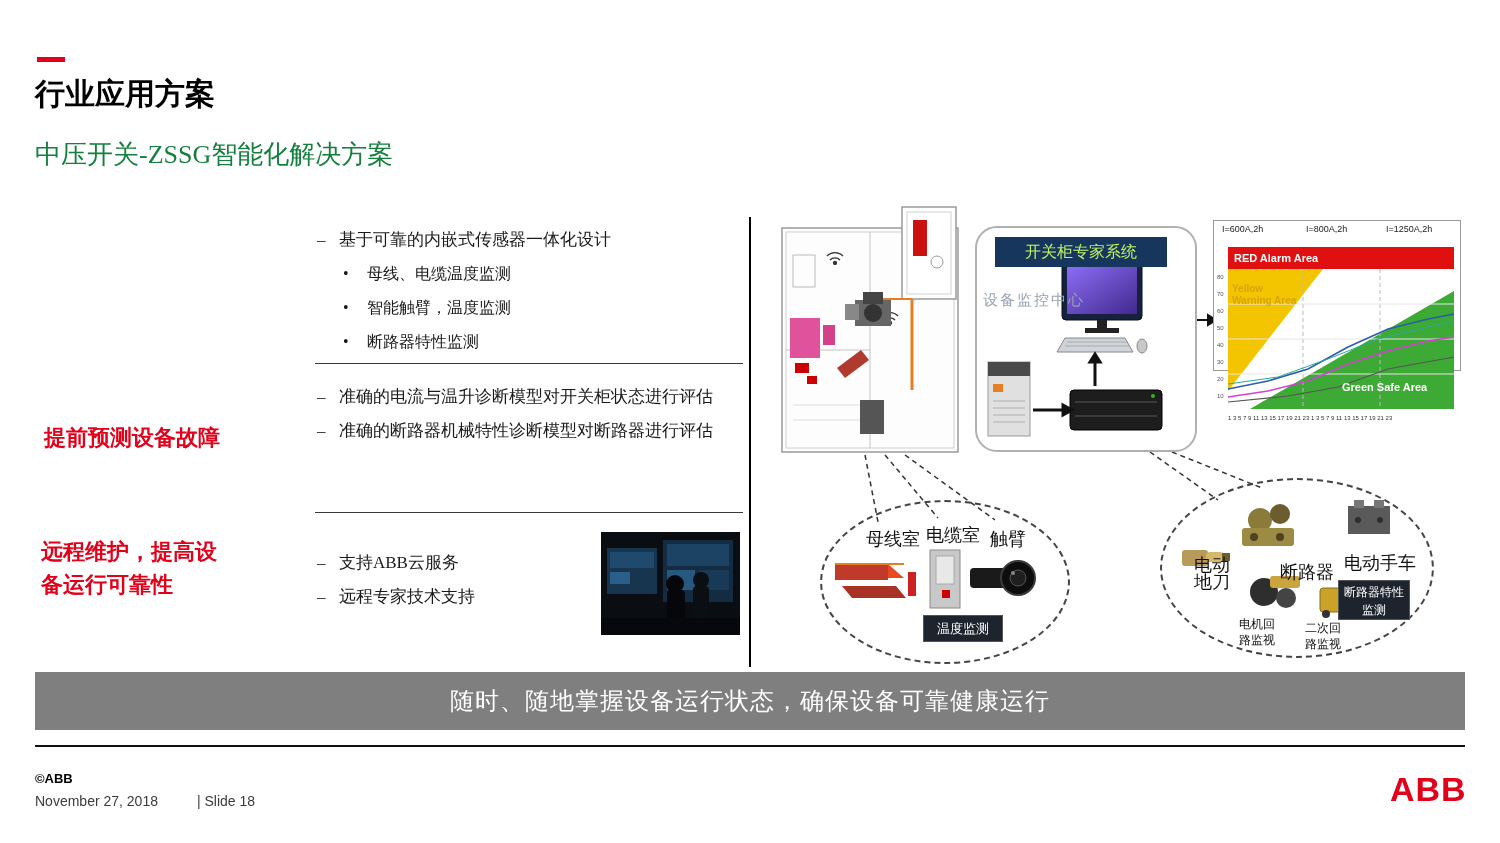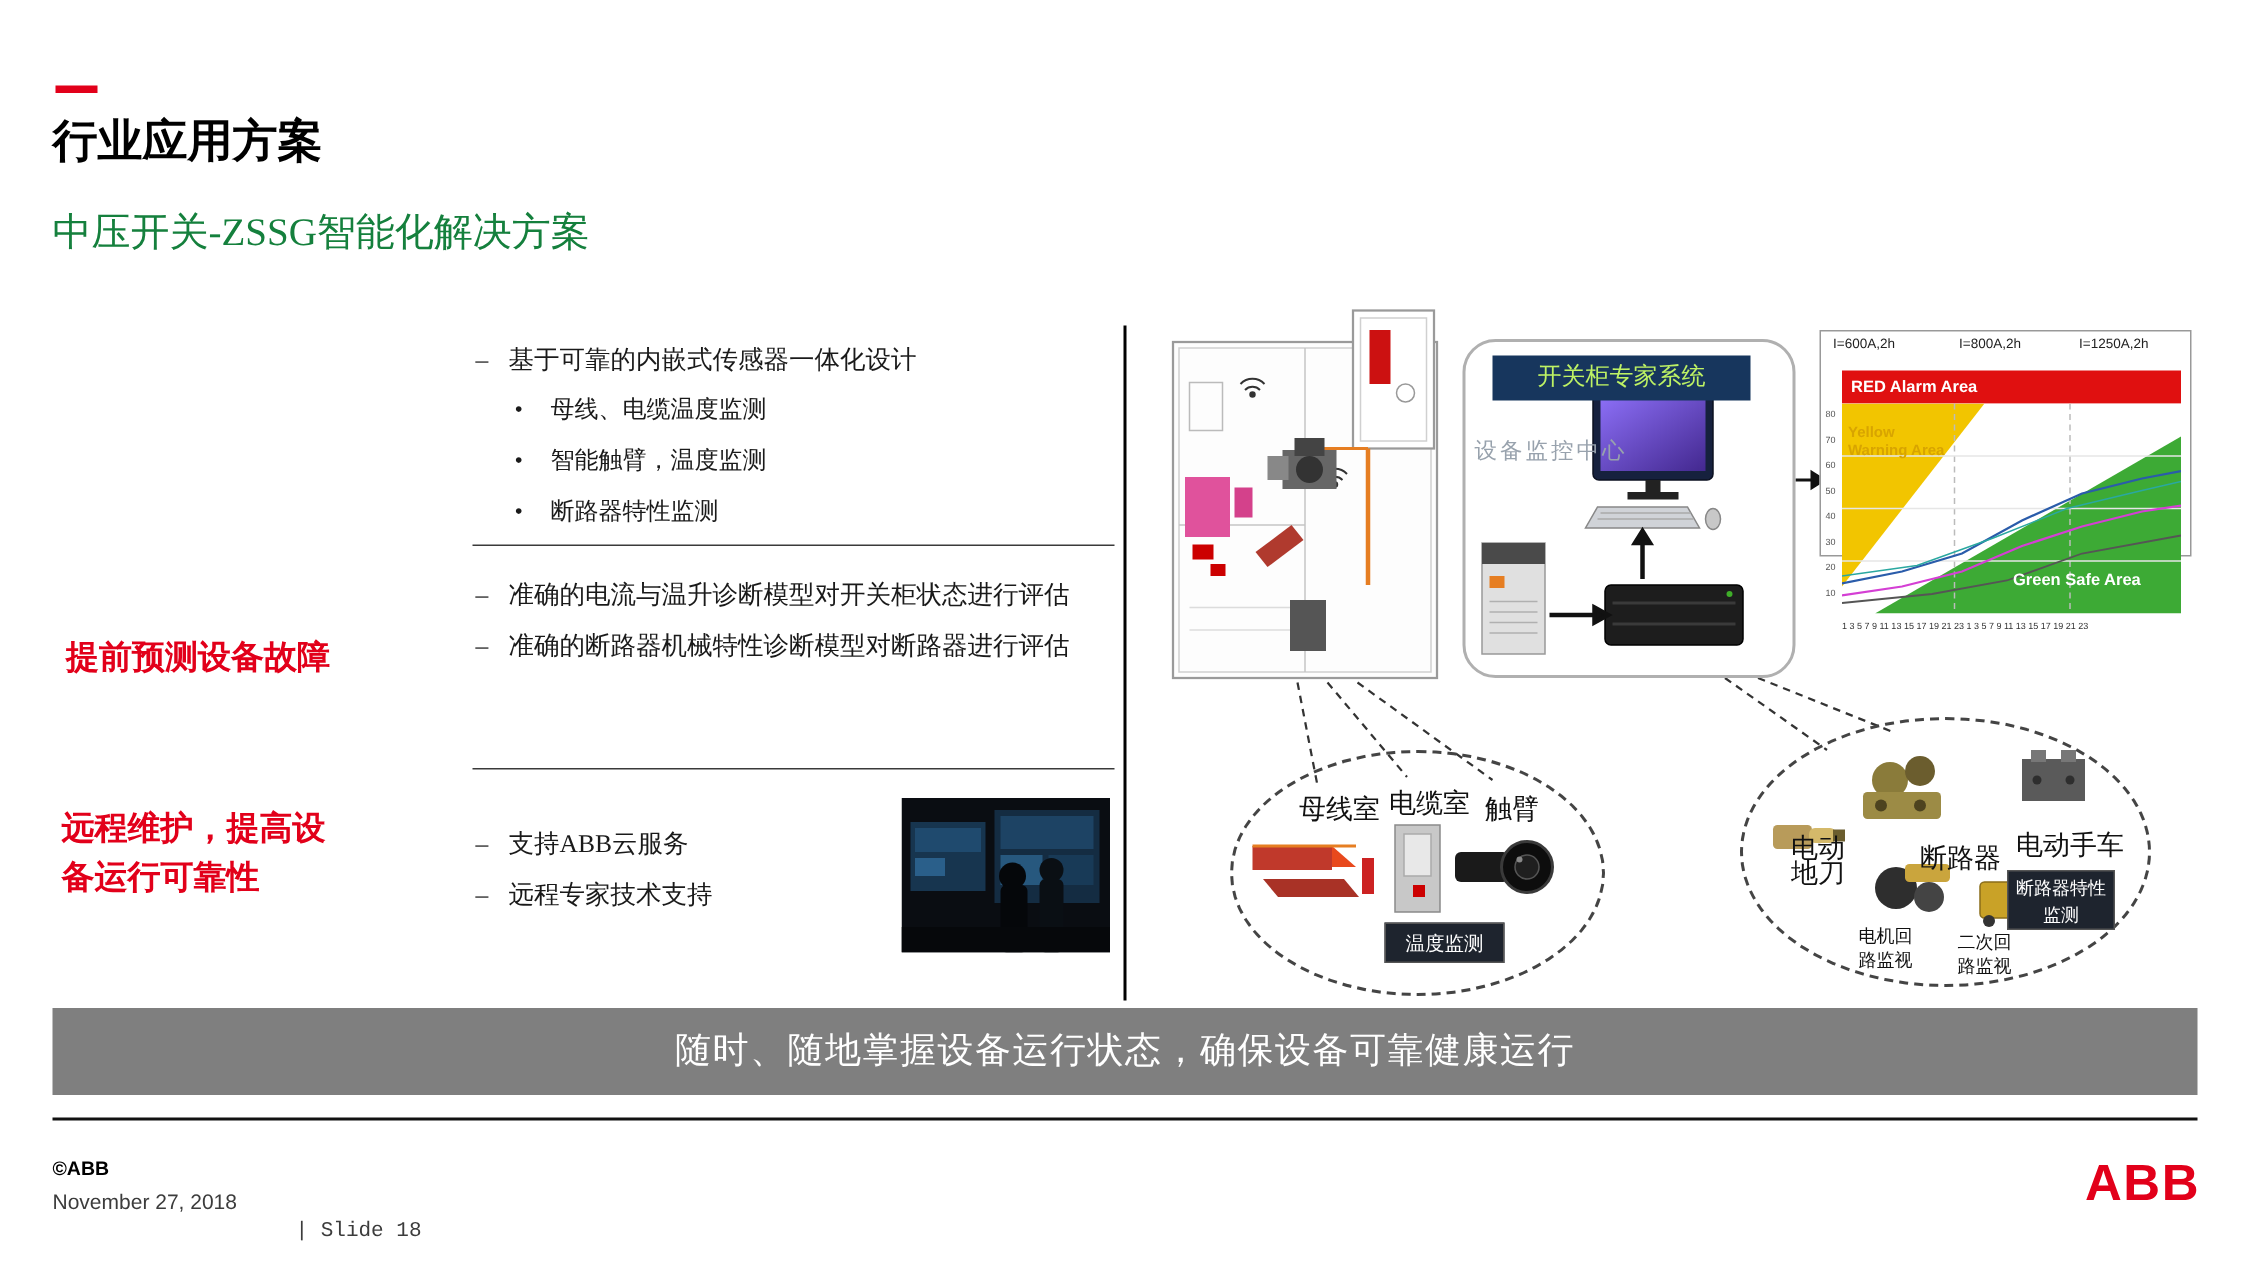--- a/index.html
+++ b/index.html
@@ -64,21 +64,21 @@
   .dark-box { background:#1e242e; color:#fff; text-align:center; border:1px solid #555; }
   .temp-box { left:899px; top:615px; width:80px; height:27px; font-size:13px; line-height:26px;margin-left:24px; }
   .breaker-box { left:1338px; top:580px; width:72px; height:40px; font-size:12px; line-height:18px; padding-top:2px; }
 
   
   .banner { left:35px; top:672px; width:1430px; height:58px; background:#7f7f7f; color:#fff; font-size:24px;
             text-align:center; line-height:58px; letter-spacing:1px; }
   .footer-line { left:35px; top:745px; width:1430px; height:2px; background:#111; }
   .footer-copy { left:35px; top:771px; font-family:"Liberation Sans", sans-serif; font-weight:700; font-size:13px; color:#000000; }
   .footer-date { left:35px; top:793px; font-family:"Liberation Sans", sans-serif; font-size:14px; color:#3c3c3c; }
-  .footer-slide { left:197px; top:793px; font-family:Liberation Mono, monospace; font-size:14px; color:#3c3c3c;margin-top:20px; }
+  .footer-slide { left:197px; top:793px; font-family:Liberation Sans, sans-serif; font-size:14px; color:#3c3c3c; }
   .abb-logo { left:1390px; top:770px; font-family:"Liberation Sans", sans-serif; font-weight:800; font-size:34px;
               color:#e2001a; letter-spacing:1px; }
 
   svg { display:block; }
 </style>
 </head>
 <body>
 
 <div class="slide">
 

